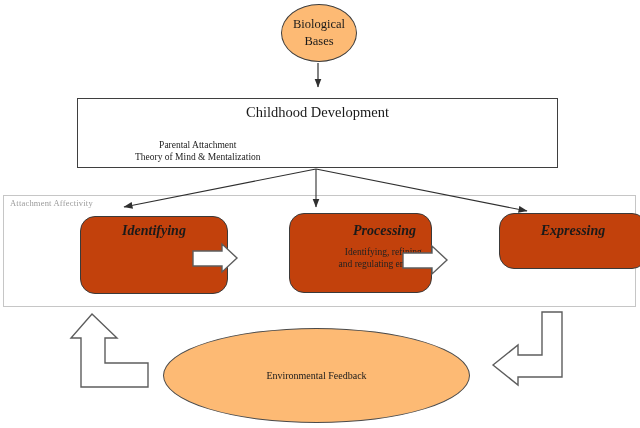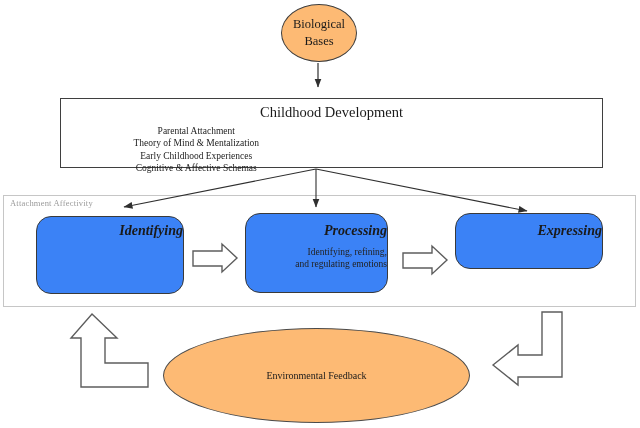--- a/index.html
+++ b/index.html
@@ -25,33 +25,32 @@
     text-align: center;
   }
   #bio-ellipse {
     left: 281px; top: 4px; width: 76px; height: 58px;
     font-size: 12.5px; line-height: 1.35;
     white-space: pre-line;
   }
 
   
   #childhood-box {
-    left: 60px; top: 98px; width: 543px; height: 70px;
+    left: 77px; top: 98px; width: 481px; height: 70px;
     border: 1.4px solid #3f3f3f;
     background: #ffffff;
   }
   #childhood-title {
     margin-top: 5px;
     text-align: center;
     font-size: 14.5px;
   }
   .childhood-cols {
     display: flex;
-    margin-top: 4px;
-    flex-direction: column;
+    margin-top: 18px;
   }
   .childhood-col {
     width: 50%;
     text-align: center;
     font-size: 9.5px;
     line-height: 1.3;
     white-space: pre-line;
     color: #222;
   }
 
@@ -66,22 +65,23 @@
     left: 6px; top: 2px;
     font-size: 8.5px;
     color: #9b9b9b;
     letter-spacing: 0.2px;
   }
 
   
   .process-box {
     border: 1.3px solid #3a3a3a;
     border-radius: 15px;
-    background: #3b82f6;
-    text-align: right;
+    background: #c2410c;
+    text-align: center;
+    margin-left: 44px;
   }
   .process-title {
     font-style: italic;
     font-weight: bold;
     font-size: 14px;
     margin-top: 6px;
   }
   .process-desc {
     font-size: 9.5px;
     line-height: 1.3;
@@ -117,22 +117,20 @@
   <div id="bio-ellipse" class="abs ellipse">
     <span>Biological
 Bases</span>
   </div>
 
   <div id="childhood-box" class="abs">
     <div id="childhood-title">Childhood Development</div>
     <div class="childhood-cols">
       <div class="childhood-col">Parental Attachment
 Theory of Mind &amp; Mentalization</div>
-      <div class="childhood-col">Early Childhood Experiences
-Cognitive &amp; Affective Schemas</div>
     </div>
   </div>
 
   <div id="ma-panel" class="abs">
     <div id="ma-label">Attachment Affectivity</div>
   </div>
 
   <div id="box-identifying" class="abs process-box">
     <div class="process-title">Identifying</div>
   </div>

